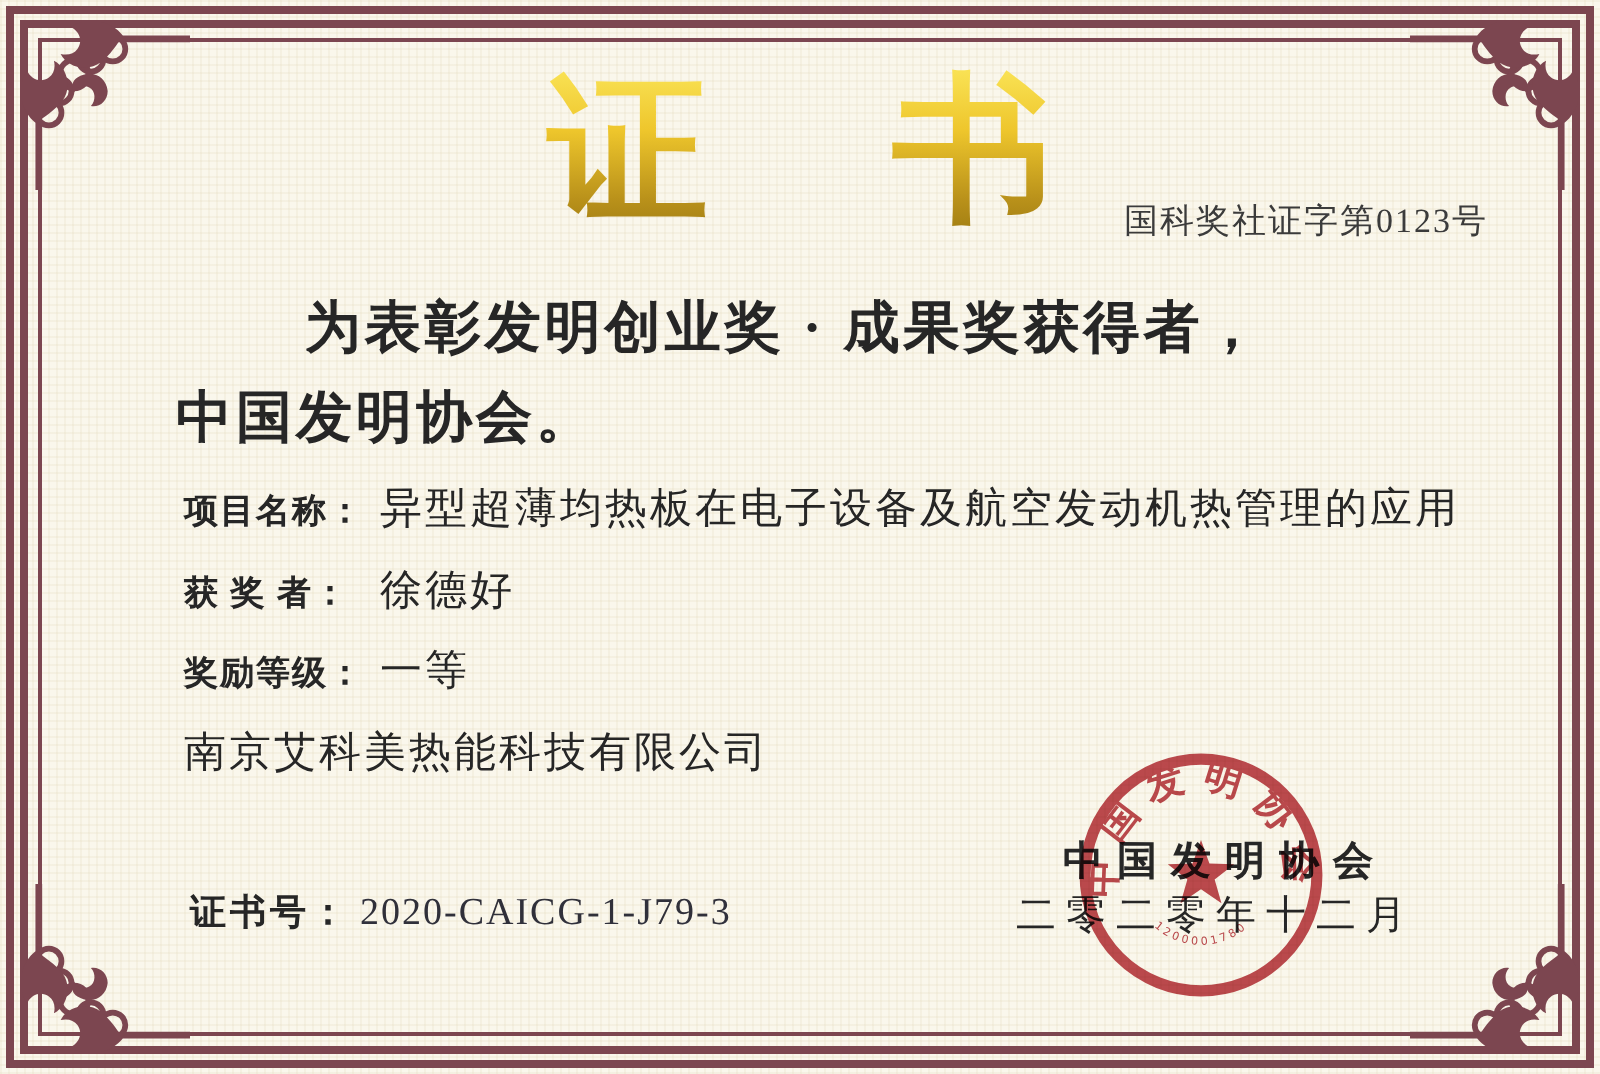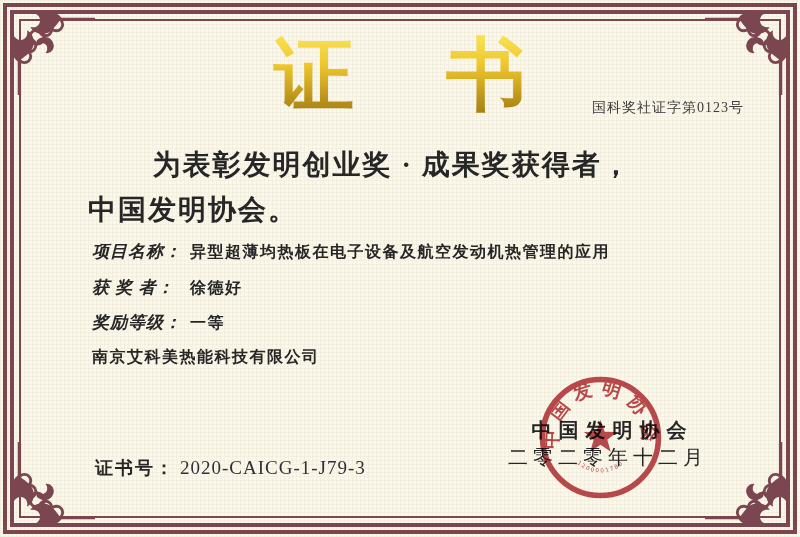--- a/index.html
+++ b/index.html
@@ -36,58 +36,57 @@
     position:absolute; left:0; right:0; top:22px;
     text-align:center;
     font-size:80px; font-weight:900;
     letter-spacing:.45em; text-indent:.45em;
     background:linear-gradient(180deg,#fbe65a 8%,#eec62c 40%,#b9911a 72%,#8f6f0e 100%);
     -webkit-background-clip:text; background-clip:text;
     color:transparent;
   }
   .cert-no-top{
     position:absolute; right:56px; top:99px;
-    font-size:14px; letter-spacing:1px; color:#3b3b3b;
+    font-size:17px; letter-spacing:1px; color:#3b3b3b;
   }
   .body-text{
     position:absolute; left:88px; right:82px; top:142px;
     font-size:28px; font-weight:bold; line-height:1.62;
     letter-spacing:2px;
   }
   .body-text .indent{ text-indent:2.3em; }
 
   .fields{ position:absolute; left:92px; top:240px; right:70px; }
   .field-row{ display:flex; align-items:baseline; margin-bottom:12.5px; }
   .field-label{
     flex:0 0 98px;
     font-size:17px; font-weight:bold; letter-spacing:1px;
     white-space:nowrap;
-    font-style:italic;
   }
   .field-value{
-    font-size:16px; font-weight:bold; letter-spacing:1.5px;
+    font-size:21px; font-weight:normal; letter-spacing:1.5px;
     white-space:nowrap;
   }
 
   .issuer{
     position:absolute; left:500px; top:417px; width:225px;
     text-align:center; font-size:20px; font-weight:bold;
     letter-spacing:7px; z-index:2;
   }
   .issue-date{
     position:absolute; left:488px; top:444px; width:240px;
     text-align:center; font-size:20px; font-weight:normal;
     letter-spacing:5px; z-index:2;
   }
   .seal{
     position:absolute; left:537px; top:374px; width:127px; height:127px;
     z-index:3; mix-blend-mode:multiply; opacity:.88;
   }
   .cert-no-bottom{
-    position:absolute; left:95px; top:456px;
+    position:absolute; left:95px; top:444px;
     font-size:18px; letter-spacing:.5px;
   }
   .cert-no-bottom .lbl{ font-weight:bold; letter-spacing:2px; }
   .cert-no-bottom .num{ font-size:19px; letter-spacing:1px; color:#30303a; }
 </style>
 </head>
 <body>
 
 <div class="page">
 

